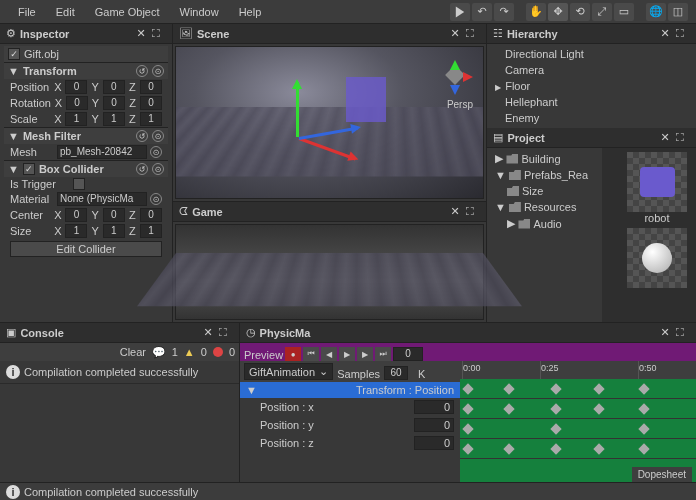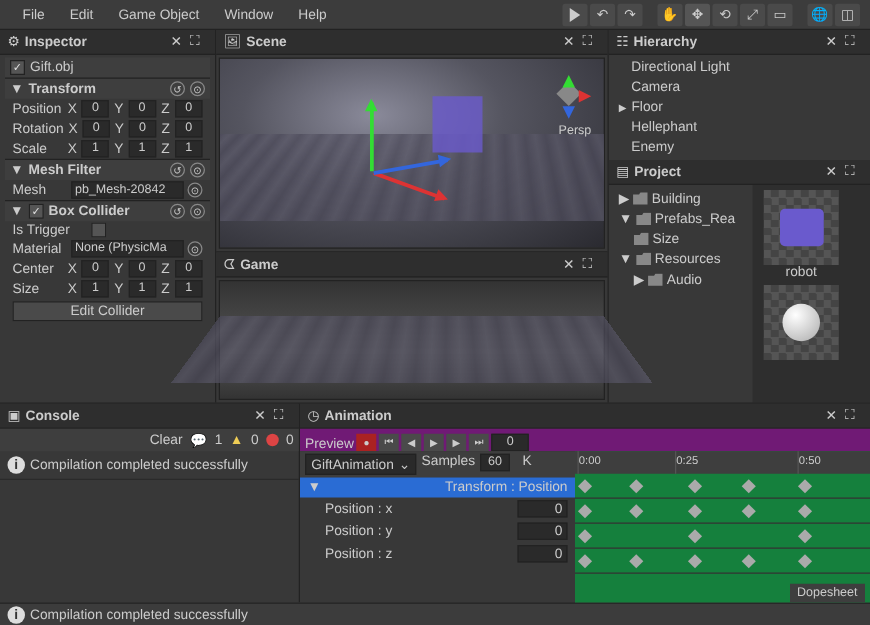--- a/index.html
+++ b/index.html
@@ -51,37 +51,37 @@
 .game-view{flex:1;background:linear-gradient(180deg,#333 0%,#555 60%,#333 100%);margin:2px;border:1px solid #222;position:relative;}
 .game-floor{position:absolute;left:0;right:0;bottom:0;top:30%;background:repeating-linear-gradient(95deg,#4a4858 0px,#5a5868 10px,#4a4858 20px);transform:perspective(250px) rotateX(50deg);transform-origin:top;opacity:0.7;}
 .hier-body{padding:2px 0;}
 .tree-item{padding:2px 6px 2px 18px;cursor:pointer;}
 .tree-item.exp::before{content:"▶";position:relative;left:-10px;font-size:8px;margin-right:-6px;}
 .project-body{display:flex;flex:1;min-height:0;}
 .proj-tree{width:115px;padding:2px 0;overflow:hidden;}
 .proj-tree .tree-item{padding-left:8px;display:flex;align-items:center;gap:3px;}
 .proj-tree .indent1{padding-left:20px;}
 .folder-icon{width:12px;height:10px;background:#888;clip-path:polygon(0 20%,40% 20%,50% 0,100% 0,100% 100%,0 100%);}
-.proj-grid{flex:1;background:#2e2e2e;padding:4px;display:flex;flex-direction:column;gap:4px;align-items:flex-start;}
+.proj-grid{flex:1;background:#2e2e2e;padding:4px;display:flex;flex-direction:column;gap:4px;align-items:flex-end;}
 .asset{width:70px;text-align:center;}
 .asset-thumb{width:60px;height:60px;background:repeating-conic-gradient(#444 0% 25%,#555 0% 50%) 0 0/12px 12px;display:flex;align-items:center;justify-content:center;margin:0 auto;}
 .robot-shape{width:35px;height:30px;background:#6a5acd;border-radius:4px;}
 .sphere-shape{width:30px;height:30px;background:radial-gradient(circle at 35% 30%,#fff,#aaa);border-radius:50%;}
 .bottom-panels{height:160px;display:flex;border-top:1px solid #222;}
 .console-panel{width:240px;display:flex;flex-direction:column;border-right:1px solid #222;}
 .console-toolbar{height:18px;display:flex;align-items:center;gap:6px;padding:0 4px;background:#3e3e3e;}
 .console-msg{padding:4px 6px;display:flex;gap:4px;align-items:center;border-bottom:1px solid #2a2a2a;}
 .info-icon{width:14px;height:14px;background:#ddd;border-radius:50%;display:flex;align-items:center;justify-content:center;color:#333;font-weight:bold;}
 .anim-panel{flex:1;display:flex;flex-direction:column;}
 .anim-toolbar{height:18px;display:flex;align-items:flex-end;gap:2px;padding:0 4px;background:#701a75;}
 .anim-btn{width:16px;height:14px;background:#4a4a4a;display:flex;align-items:center;justify-content:center;font-size:8px;}
 .rec-btn{background:#a22;}
 .anim-body{flex:1;display:flex;}
 .anim-props{width:220px;background:#383838;}
-.anim-clip-row{display:flex;align-items:flex-start;gap:4px;padding:2px 4px;background:#3e3e3e;}
+.anim-clip-row{display:flex;align-items:flex-end;gap:4px;padding:2px 4px;background:#3e3e3e;}
 .dropdown{background:#2a2a2a;border:1px solid #222;padding:1px 4px;display:flex;align-items:center;gap:4px;}
 .prop-row{display:flex;align-items:center;padding:2px 6px;}
 .prop-row.header{background:#2a6cd4;color:#fff;}
 .prop-row .name{flex:1;padding-left:14px;}
 .prop-row.header .name{padding-left:4px;text-align:right;}
 .prop-val{width:40px;background:#2a2a2a;border:1px solid #222;text-align:right;padding:0 3px;}
 .timeline{flex:1;background:#15803d;position:relative;}
 .time-ruler{height:18px;background:#3e3e3e;display:flex;position:relative;}
 .time-tick{position:absolute;top:0;font-size:9px;padding-top:2px;border-left:1px solid #555;height:100%;}
 .keyframe{width:8px;height:8px;background:#aaa;transform:rotate(45deg);position:absolute;}
@@ -338,21 +338,21 @@
         <span>0</span>
     </div>
     <div class="console-msg">
       <span class="info-icon">i</span>
       <span>Compilation completed successfully</span>
     </div>
   </div>
   <div class="anim-panel">
     <div class="panel-tab">
       <span>◷</span>
-      <span class="title">Animation</span>
+      <span class="title">PhysicMa</span>
       <span class="close-x">✕</span>
       <span class="max-icon">⛶</span>
     </div>
     <div class="anim-toolbar">
       <span>Preview</span>
       <span class="anim-btn rec-btn">●</span>
       <span class="anim-btn">⏮</span>
       <span class="anim-btn">◀</span>
       <span class="anim-btn">▶</span>
       <span class="anim-btn">▶</span>

